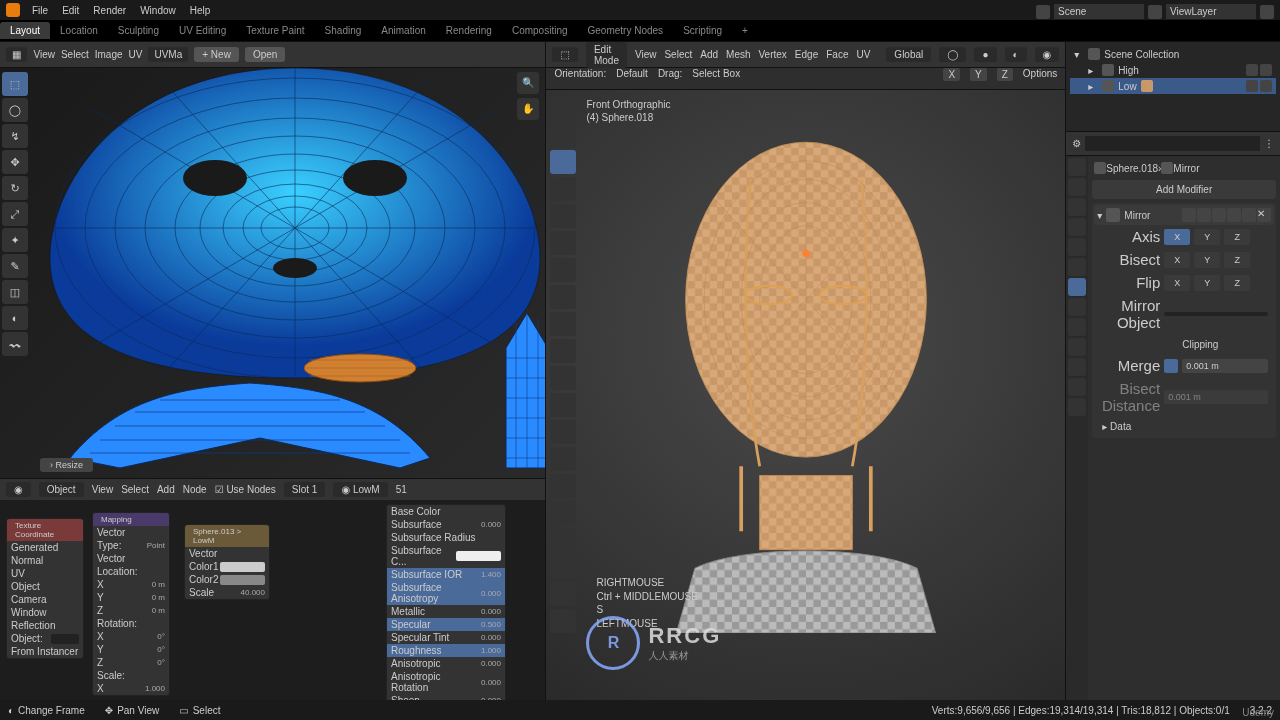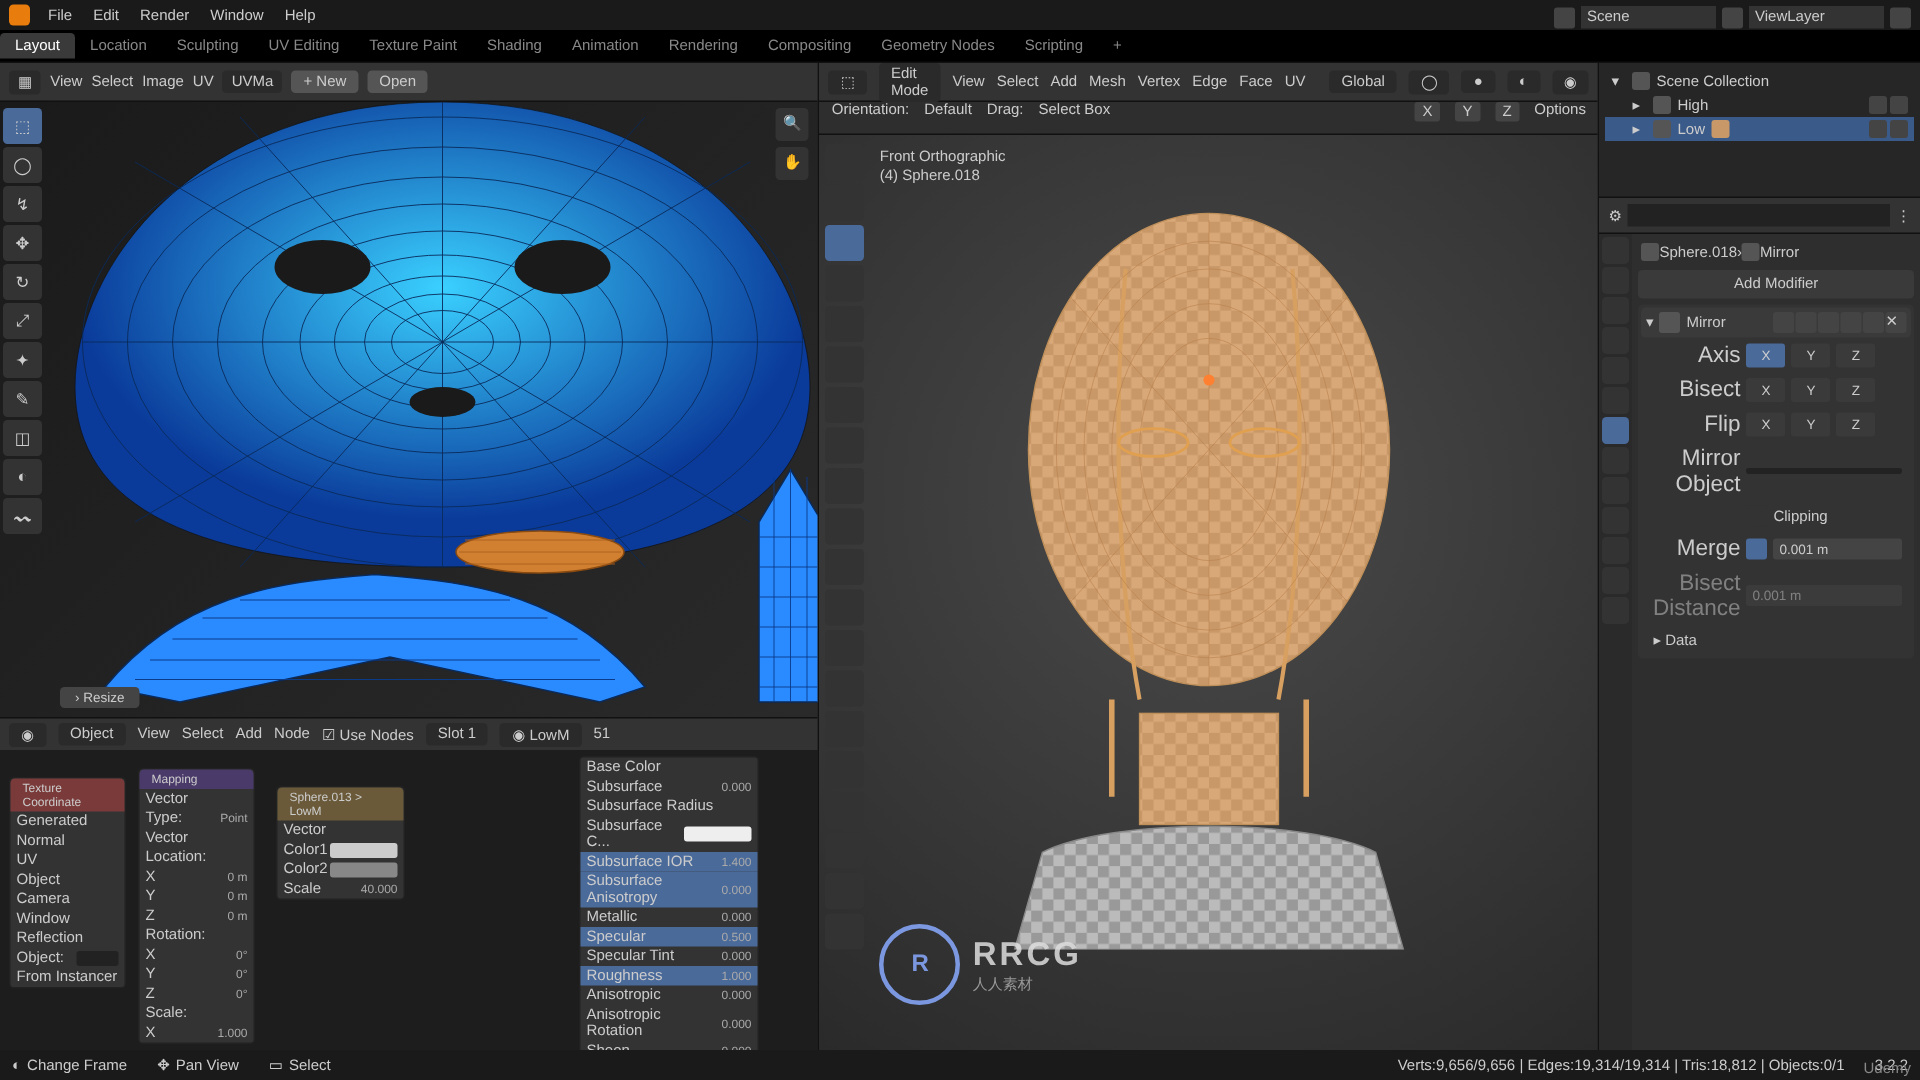--- a/index.html
+++ b/index.html
@@ -482,20 +482,26 @@
             <ellipse cx="160" cy="180" rx="70" ry="105"></ellipse>
             <ellipse cx="160" cy="180" rx="50" ry="80"></ellipse>
           <line x1="160" y1="15" x2="160" y2="350"></line>
             <line x1="60" y1="70" x2="260" y2="290"></line>
             <line x1="260" y1="70" x2="60" y2="290"></line>
         </g>
         <ellipse cx="120" cy="175" rx="25" ry="10" fill="none" stroke="#e0a050" stroke-width="2"></ellipse>
         <ellipse cx="200" cy="175" rx="25" ry="10" fill="none" stroke="#e0a050" stroke-width="2"></ellipse>
         <circle cx="160" cy="130" r="4" fill="#ff8030"></circle>
       </svg>
+      <div class="keylog">
+        <div>RIGHTMOUSE</div>
+        <div>Ctrl + MIDDLEMOUSE</div>
+        <div>S</div>
+        <div>LEFTMOUSE</div>
+      </div>
       <div class="rrcg">
         <div class="rlogo">R</div>
         <div>
           <div class="rtxt">RRCG</div>
           <div class="rsub">人人素材</div>
         </div>
       </div>
     </div>
   </div>
 

